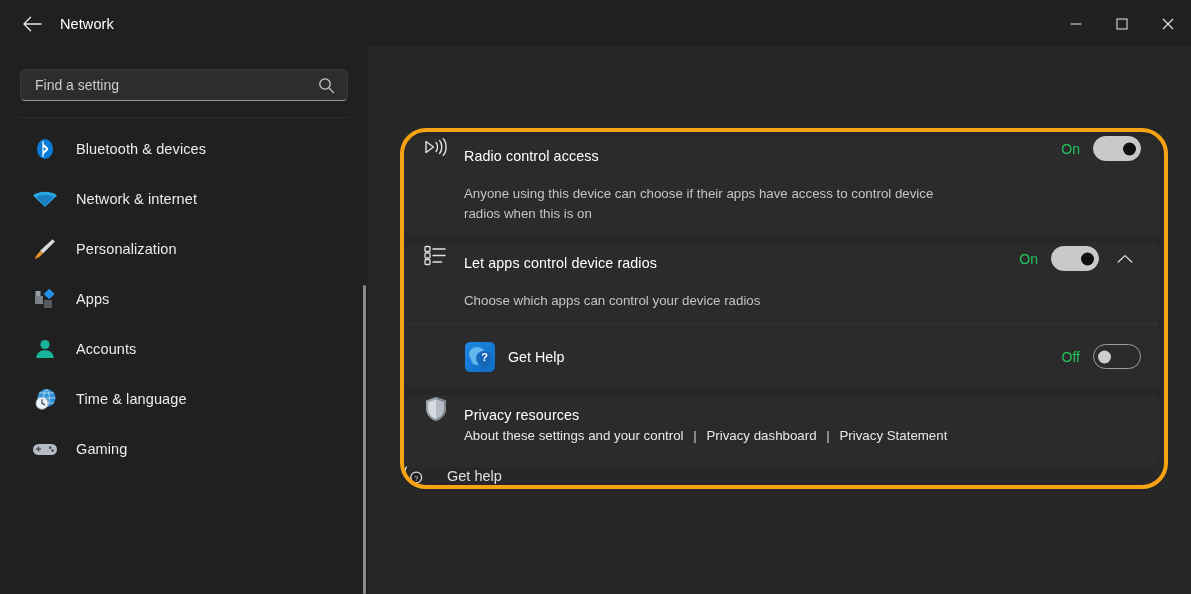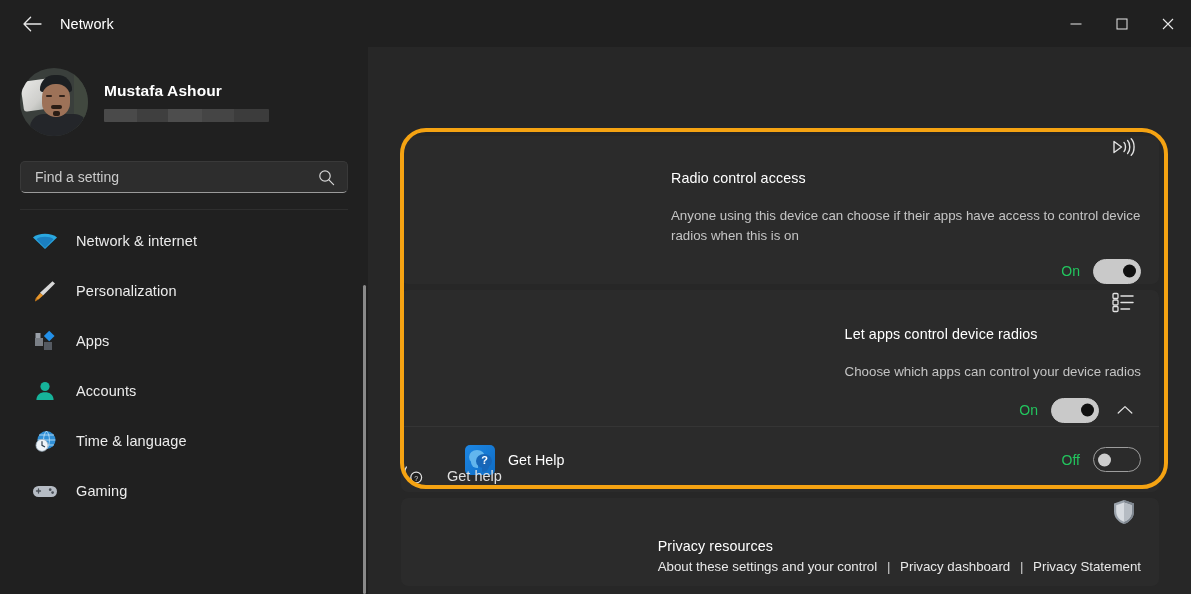--- a/index.html
+++ b/index.html
@@ -254,24 +254,23 @@
     width: 758px;
   }
   .card {
     background: #2b2b2b;
     border-radius: 7px;
     margin-bottom: 6px;
   }
   .card.grouped { margin-bottom: 6px; }
   .row {
     display: flex;
-    align-items: flex-end;
+    align-items: flex-start;
     padding: 0 18px 0 18px;
     min-height: 70px;
-    flex-direction: column;
   }
   .row-icon {
     width: 34px;
     flex-shrink: 0;
     display: flex;
     align-items: center;
     justify-content: center;
   }
   .row-icon svg { display: block; }
   .row-text {
@@ -481,52 +480,44 @@
     <div class="win-btn">
       <svg width="12" height="12" viewBox="0 0 12 12">
         <path d="M1 1 L11 11 M11 1 L1 11" stroke="#e8e8e8" stroke-width="1.1" fill="none"></path>
       </svg>
     </div>
   </div>
 </div>
 
 <div class="sidebar">
 
-  <div class="profile">
-    <div class="avatar">
-      <div class="sky"></div>
-      <div class="rightdark"></div>
-      <div class="body"></div>
-      <div class="headtop"></div>
-      <div class="face"></div>
-      <div class="eyeL"></div>
-      <div class="eyeR"></div>
-      <div class="stache"></div>
-      <div class="beard"></div>
-    </div>
-    <div class="profile-text">
-      <div class="profile-name">Mustafa Ashour</div>
-      <div class="profile-email-redacted"></div>
-    </div>
-  </div>
 
   <div class="search-wrap">
     <input class="search-input" type="text" placeholder="Find a setting" style="">
     <span class="search-icon">
       <svg width="17" height="17" viewBox="0 0 17 17">
         <circle cx="7" cy="7" r="5.2" stroke="#d6d6d6" stroke-width="1.2" fill="none"></circle>
         <path d="M10.9 10.9 L15.6 15.6" stroke="#d6d6d6" stroke-width="1.2" stroke-linecap="round"></path>
       </svg>
     </span>
   </div>
 
   <div class="nav-divider"></div>
 
   <div class="navlist">
 
+    <div class="navitem">
+      <span class="navicon">
+        <svg width="24" height="24" viewBox="0 0 24 24">
+          <ellipse cx="12" cy="12" rx="8" ry="10" fill="#0a7bd6"></ellipse>
+          <path d="M10 7.2 L14.6 11.4 L10 15.6 M10 16.8 L14.6 12.6 L10 8.4 M10 4.6 L10 19.4" stroke="#ffffff" stroke-width="1.25" fill="none" stroke-linejoin="round" stroke-linecap="round"></path>
+        </svg>
+      </span>
+      <span class="navlabel">Bluetooth &amp; devices</span>
+    </div>
 
     <div class="navitem">
       <span class="navicon">
         <svg width="26" height="20" viewBox="0 0 26 20">
           <path d="M1 6.5 C6 1.5, 20 1.5, 25 6.5 L13 18 Z" fill="#2aa8e0"></path>
           <path d="M4.5 8.2 C8 5, 18 5, 21.5 8.2 L13 17 Z" fill="#1b7fc0"></path>
         </svg>
       </span>
       <span class="navlabel">Network &amp; internet</span>
     </div>

